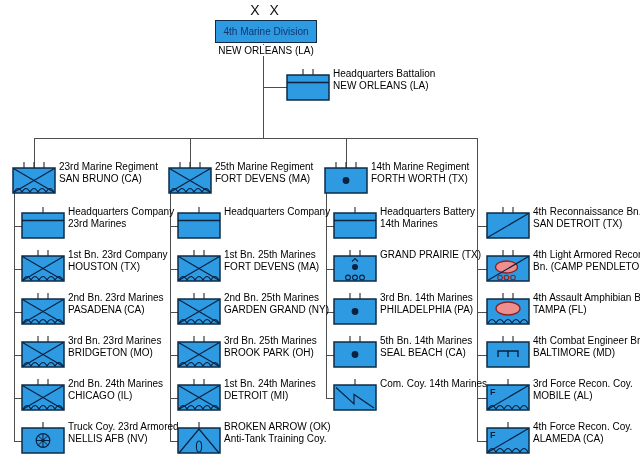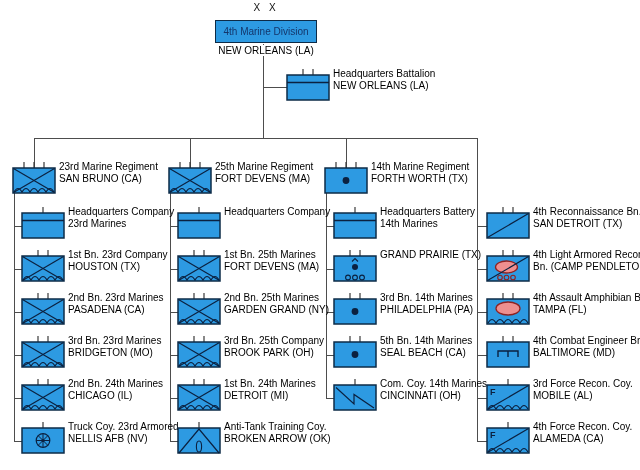--- a/index.html
+++ b/index.html
@@ -1,20 +1,20 @@
 <!DOCTYPE html>
 <html><head>
 <meta charset="utf-8">
 <style>
   html,body{margin:0;padding:0;background:#fff;}
   #canvas{position:relative;width:640px;height:470px;background:#fff;overflow:hidden;
           font-family:"Liberation Sans","DejaVu Sans",sans-serif;color:#000;}
   .cl{position:absolute;background:#4d4d4d;}
   .echelon{position:absolute;left:215px;top:2px;width:102px;text-align:center;
-           font-size:10px;letter-spacing:3px;color:#111;}
+           font-size:14px;letter-spacing:3px;color:#111;}
   .divbox{position:absolute;left:215px;top:20px;width:100px;height:21px;
           background:#2d9ae2;border:1.5px solid #0d2b47;display:flex;
           align-items:center;justify-content:center;font-size:10px;color:#14366b;}
   .divloc{position:absolute;left:205px;top:45px;width:122px;text-align:center;
           font-size:10px;background:#fff;}
   .unit{position:absolute;}
   .unit svg{position:absolute;left:0;top:0;display:block;}
   .lbl{position:absolute;left:47px;top:1px;font-size:10px;line-height:12px;white-space:nowrap;}
 </style>
 </head>
@@ -228,21 +228,21 @@
       <div class="unit" style="left: 177px; top: 334px;">
         <svg width="44" height="34" viewBox="0 0 44 34">
           <line x1="17" y1="2" x2="17" y2="8" stroke="#3a3a3a" stroke-width="1.2"></line>
           <line x1="27" y1="2" x2="27" y2="8" stroke="#3a3a3a" stroke-width="1.2"></line>
           <rect x="1" y="8" width="42" height="25" fill="#2d9ae2" stroke="#0d2b47" stroke-width="1.5"></rect>
           <line x1="1.5" y1="8.5" x2="42.5" y2="32.5" stroke="#0b2140" stroke-width="1.2"></line>
           <line x1="1.5" y1="32.5" x2="42.5" y2="8.5" stroke="#0b2140" stroke-width="1.2"></line>
           <path d="M2,32 q4,-7 8,0 q4,-7 8,0 q4,-7 8,0 q4,-7 8,0 q4,-7 8,0" fill="none" stroke="#0b2140" stroke-width="1.2"></path>
         </svg>
         <div class="lbl">
-          <div>3rd Bn. 25th Company</div>
+          <div>3rd Bn. 25th Marines</div>
           <div>BROOK PARK (OH)</div>
         </div>
       </div>
       <div class="unit" style="left: 177px; top: 377px;">
         <svg width="44" height="34" viewBox="0 0 44 34">
           <line x1="17" y1="2" x2="17" y2="8" stroke="#3a3a3a" stroke-width="1.2"></line>
           <line x1="27" y1="2" x2="27" y2="8" stroke="#3a3a3a" stroke-width="1.2"></line>
           <rect x="1" y="8" width="42" height="25" fill="#2d9ae2" stroke="#0d2b47" stroke-width="1.5"></rect>
           <line x1="1.5" y1="8.5" x2="42.5" y2="32.5" stroke="#0b2140" stroke-width="1.2"></line>
           <line x1="1.5" y1="32.5" x2="42.5" y2="8.5" stroke="#0b2140" stroke-width="1.2"></line>
@@ -254,22 +254,22 @@
         </div>
       </div>
       <div class="unit" style="left: 177px; top: 420px;">
         <svg width="44" height="34" viewBox="0 0 44 34">
           <line x1="22" y1="2" x2="22" y2="8" stroke="#3a3a3a" stroke-width="1.2"></line>
           <rect x="1" y="8" width="42" height="25" fill="#2d9ae2" stroke="#0d2b47" stroke-width="1.5"></rect>
           <path d="M2,33 L22,9 L42,33" fill="none" stroke="#0b2140" stroke-width="1.2"></path>
           <ellipse cx="22" cy="26.5" rx="2.6" ry="5.5" fill="none" stroke="#0b2140" stroke-width="1.1"></ellipse>
         </svg>
         <div class="lbl">
+          <div>BROKEN ARROW (OK)</div>
           <div>Anti-Tank Training Coy.</div>
-          <div>BROKEN ARROW (OK)</div>
         </div>
       </div>
       <div class="unit" style="left: 324px; top: 160px;">
         <svg width="44" height="34" viewBox="0 0 44 34">
           <line x1="12" y1="2" x2="12" y2="8" stroke="#3a3a3a" stroke-width="1.2"></line>
           <line x1="22" y1="2" x2="22" y2="8" stroke="#3a3a3a" stroke-width="1.2"></line>
           <line x1="32" y1="2" x2="32" y2="8" stroke="#3a3a3a" stroke-width="1.2"></line>
           <rect x="1" y="8" width="42" height="25" fill="#2d9ae2" stroke="#0d2b47" stroke-width="1.5"></rect>
           <circle cx="22" cy="20.5" r="3.4" fill="#0b2140"></circle>
         </svg>
@@ -329,21 +329,20 @@
         </div>
       </div>
       <div class="unit" style="left: 333px; top: 377px;">
         <svg width="44" height="34" viewBox="0 0 44 34">
           <line x1="22" y1="2" x2="22" y2="8" stroke="#3a3a3a" stroke-width="1.2"></line>
           <rect x="1" y="8" width="42" height="25" fill="#2d9ae2" stroke="#0d2b47" stroke-width="1.5"></rect>
           <path d="M3,10.5 L21,27 L21,17.5 L41,31" fill="none" stroke="#0b2140" stroke-width="1.2"></path>
         </svg>
         <div class="lbl">
           <div>Com. Coy. 14th Marines</div>
-          <div>CINCINNATI (OH)</div>
         </div>
       </div>
       <div class="unit" style="left: 486px; top: 205px;">
         <svg width="44" height="34" viewBox="0 0 44 34">
           <line x1="17" y1="2" x2="17" y2="8" stroke="#3a3a3a" stroke-width="1.2"></line>
           <line x1="27" y1="2" x2="27" y2="8" stroke="#3a3a3a" stroke-width="1.2"></line>
           <rect x="1" y="8" width="42" height="25" fill="#2d9ae2" stroke="#0d2b47" stroke-width="1.5"></rect>
           <line x1="1.5" y1="32.5" x2="42.5" y2="8.5" stroke="#0b2140" stroke-width="1.2"></line>
         </svg>
         <div class="lbl">

